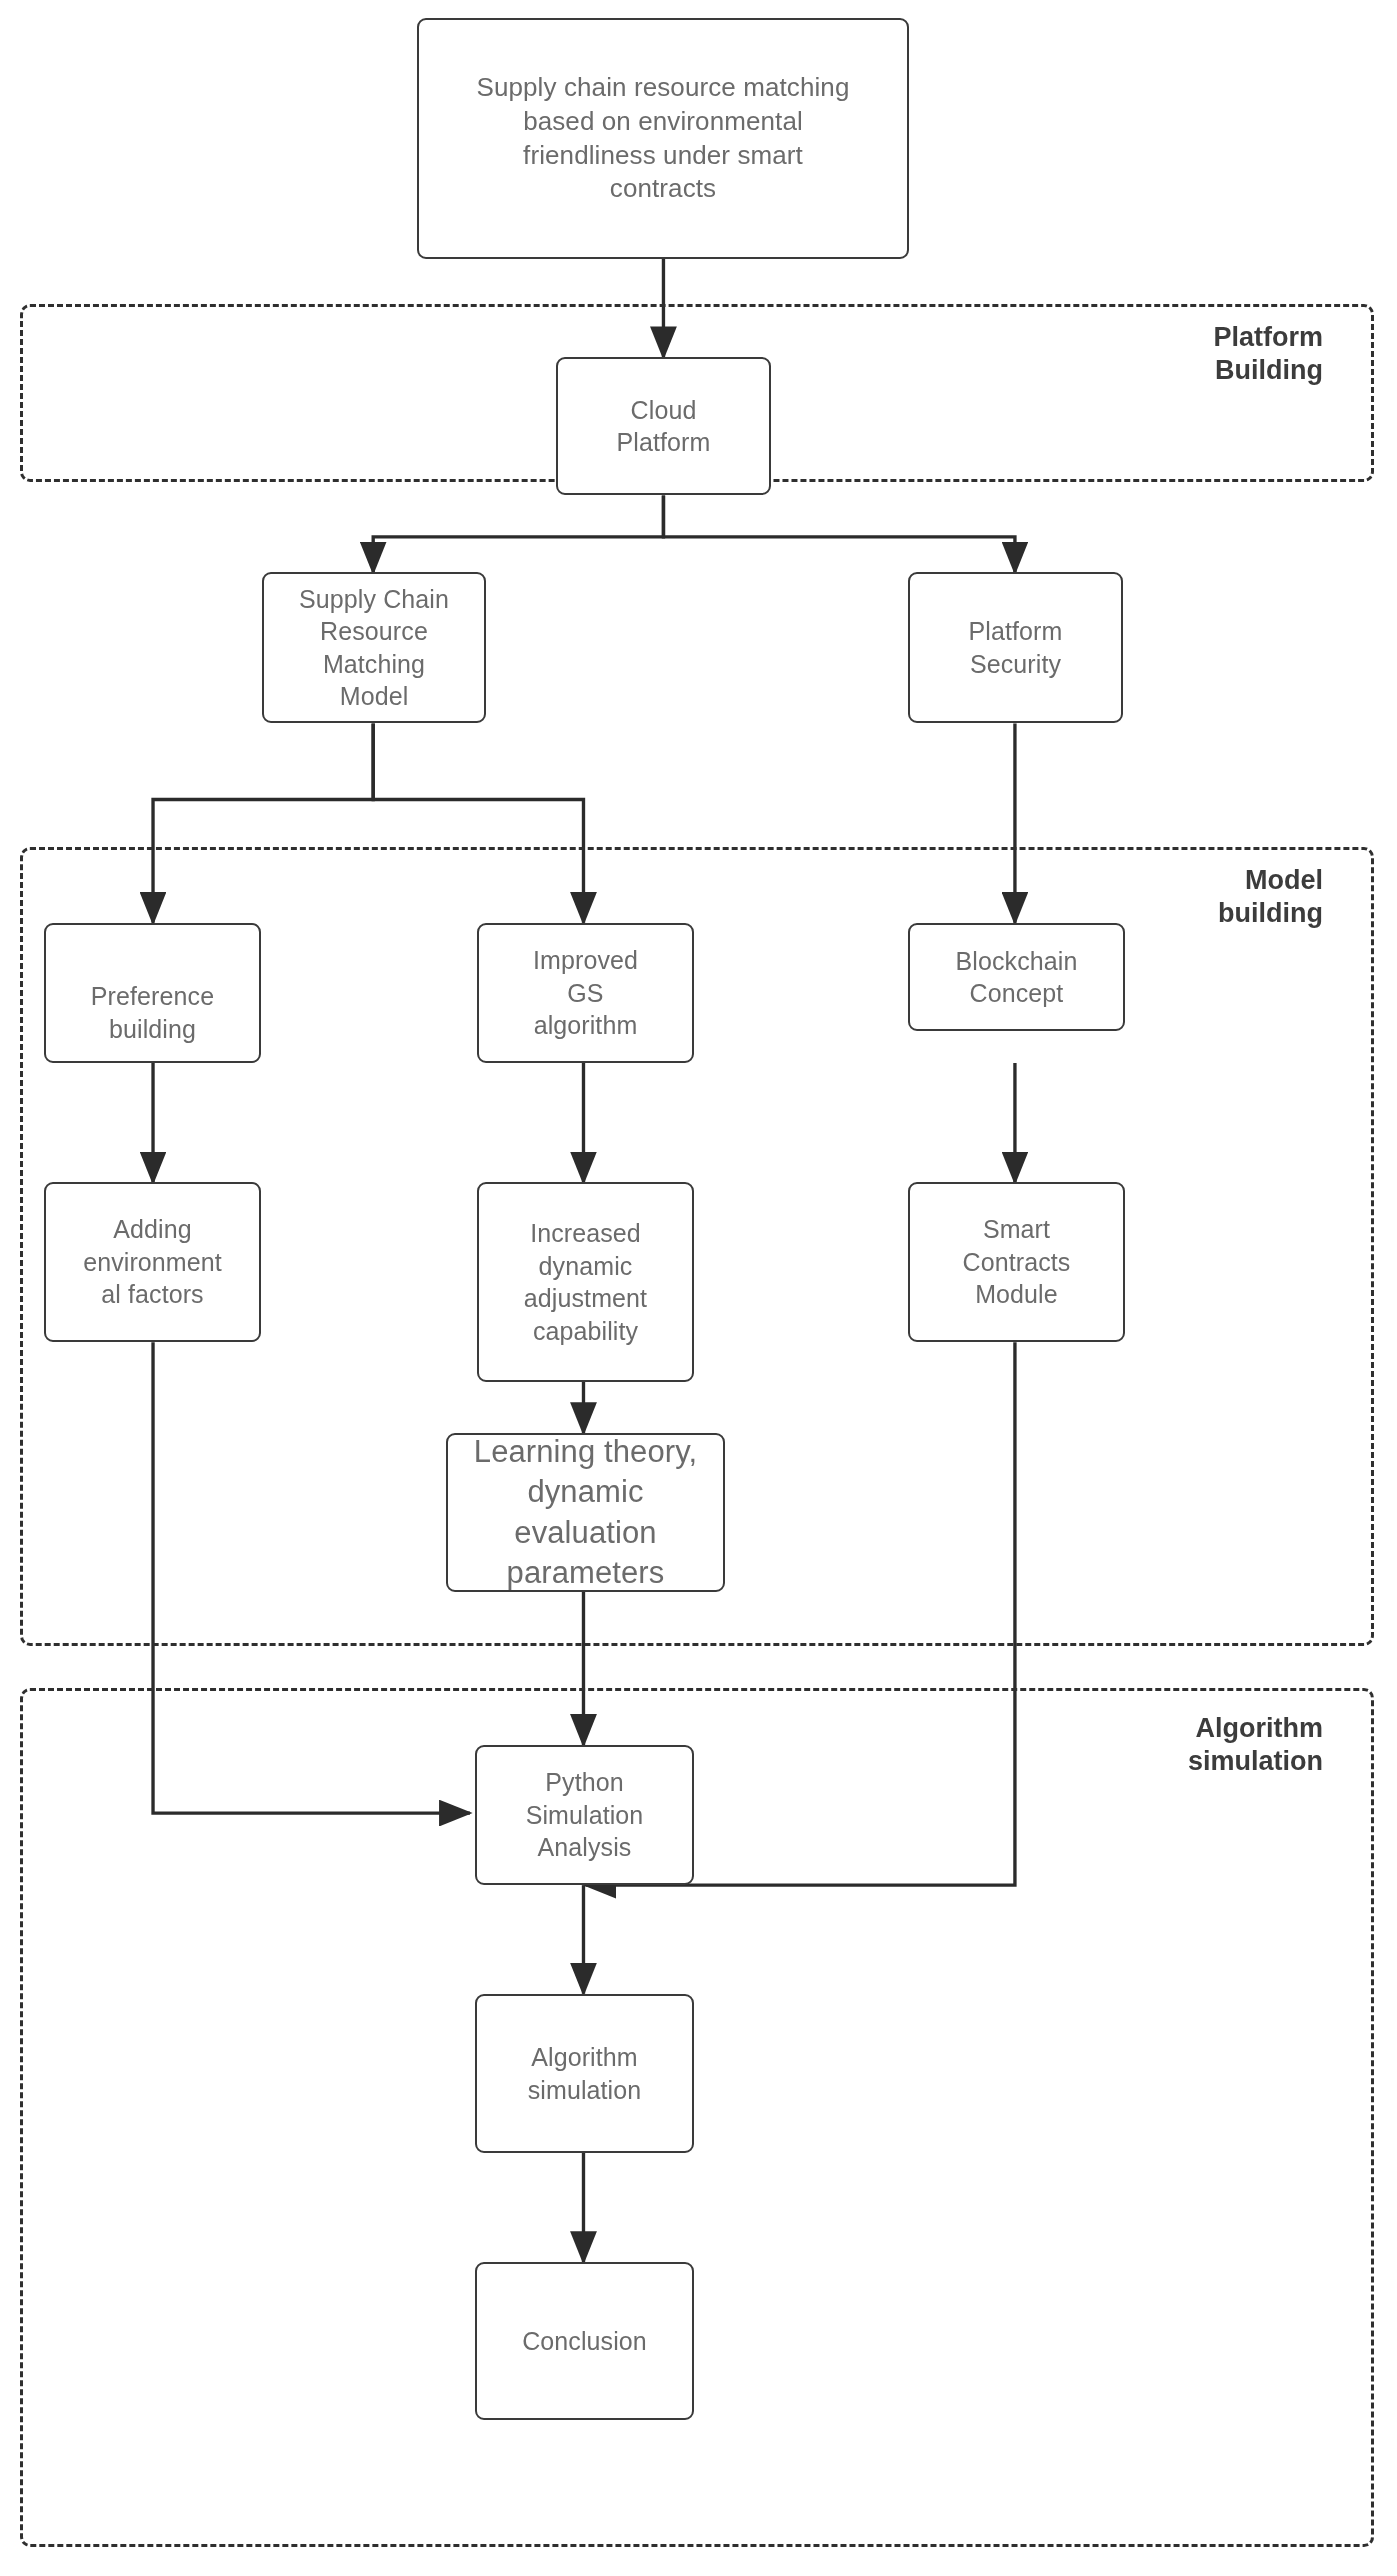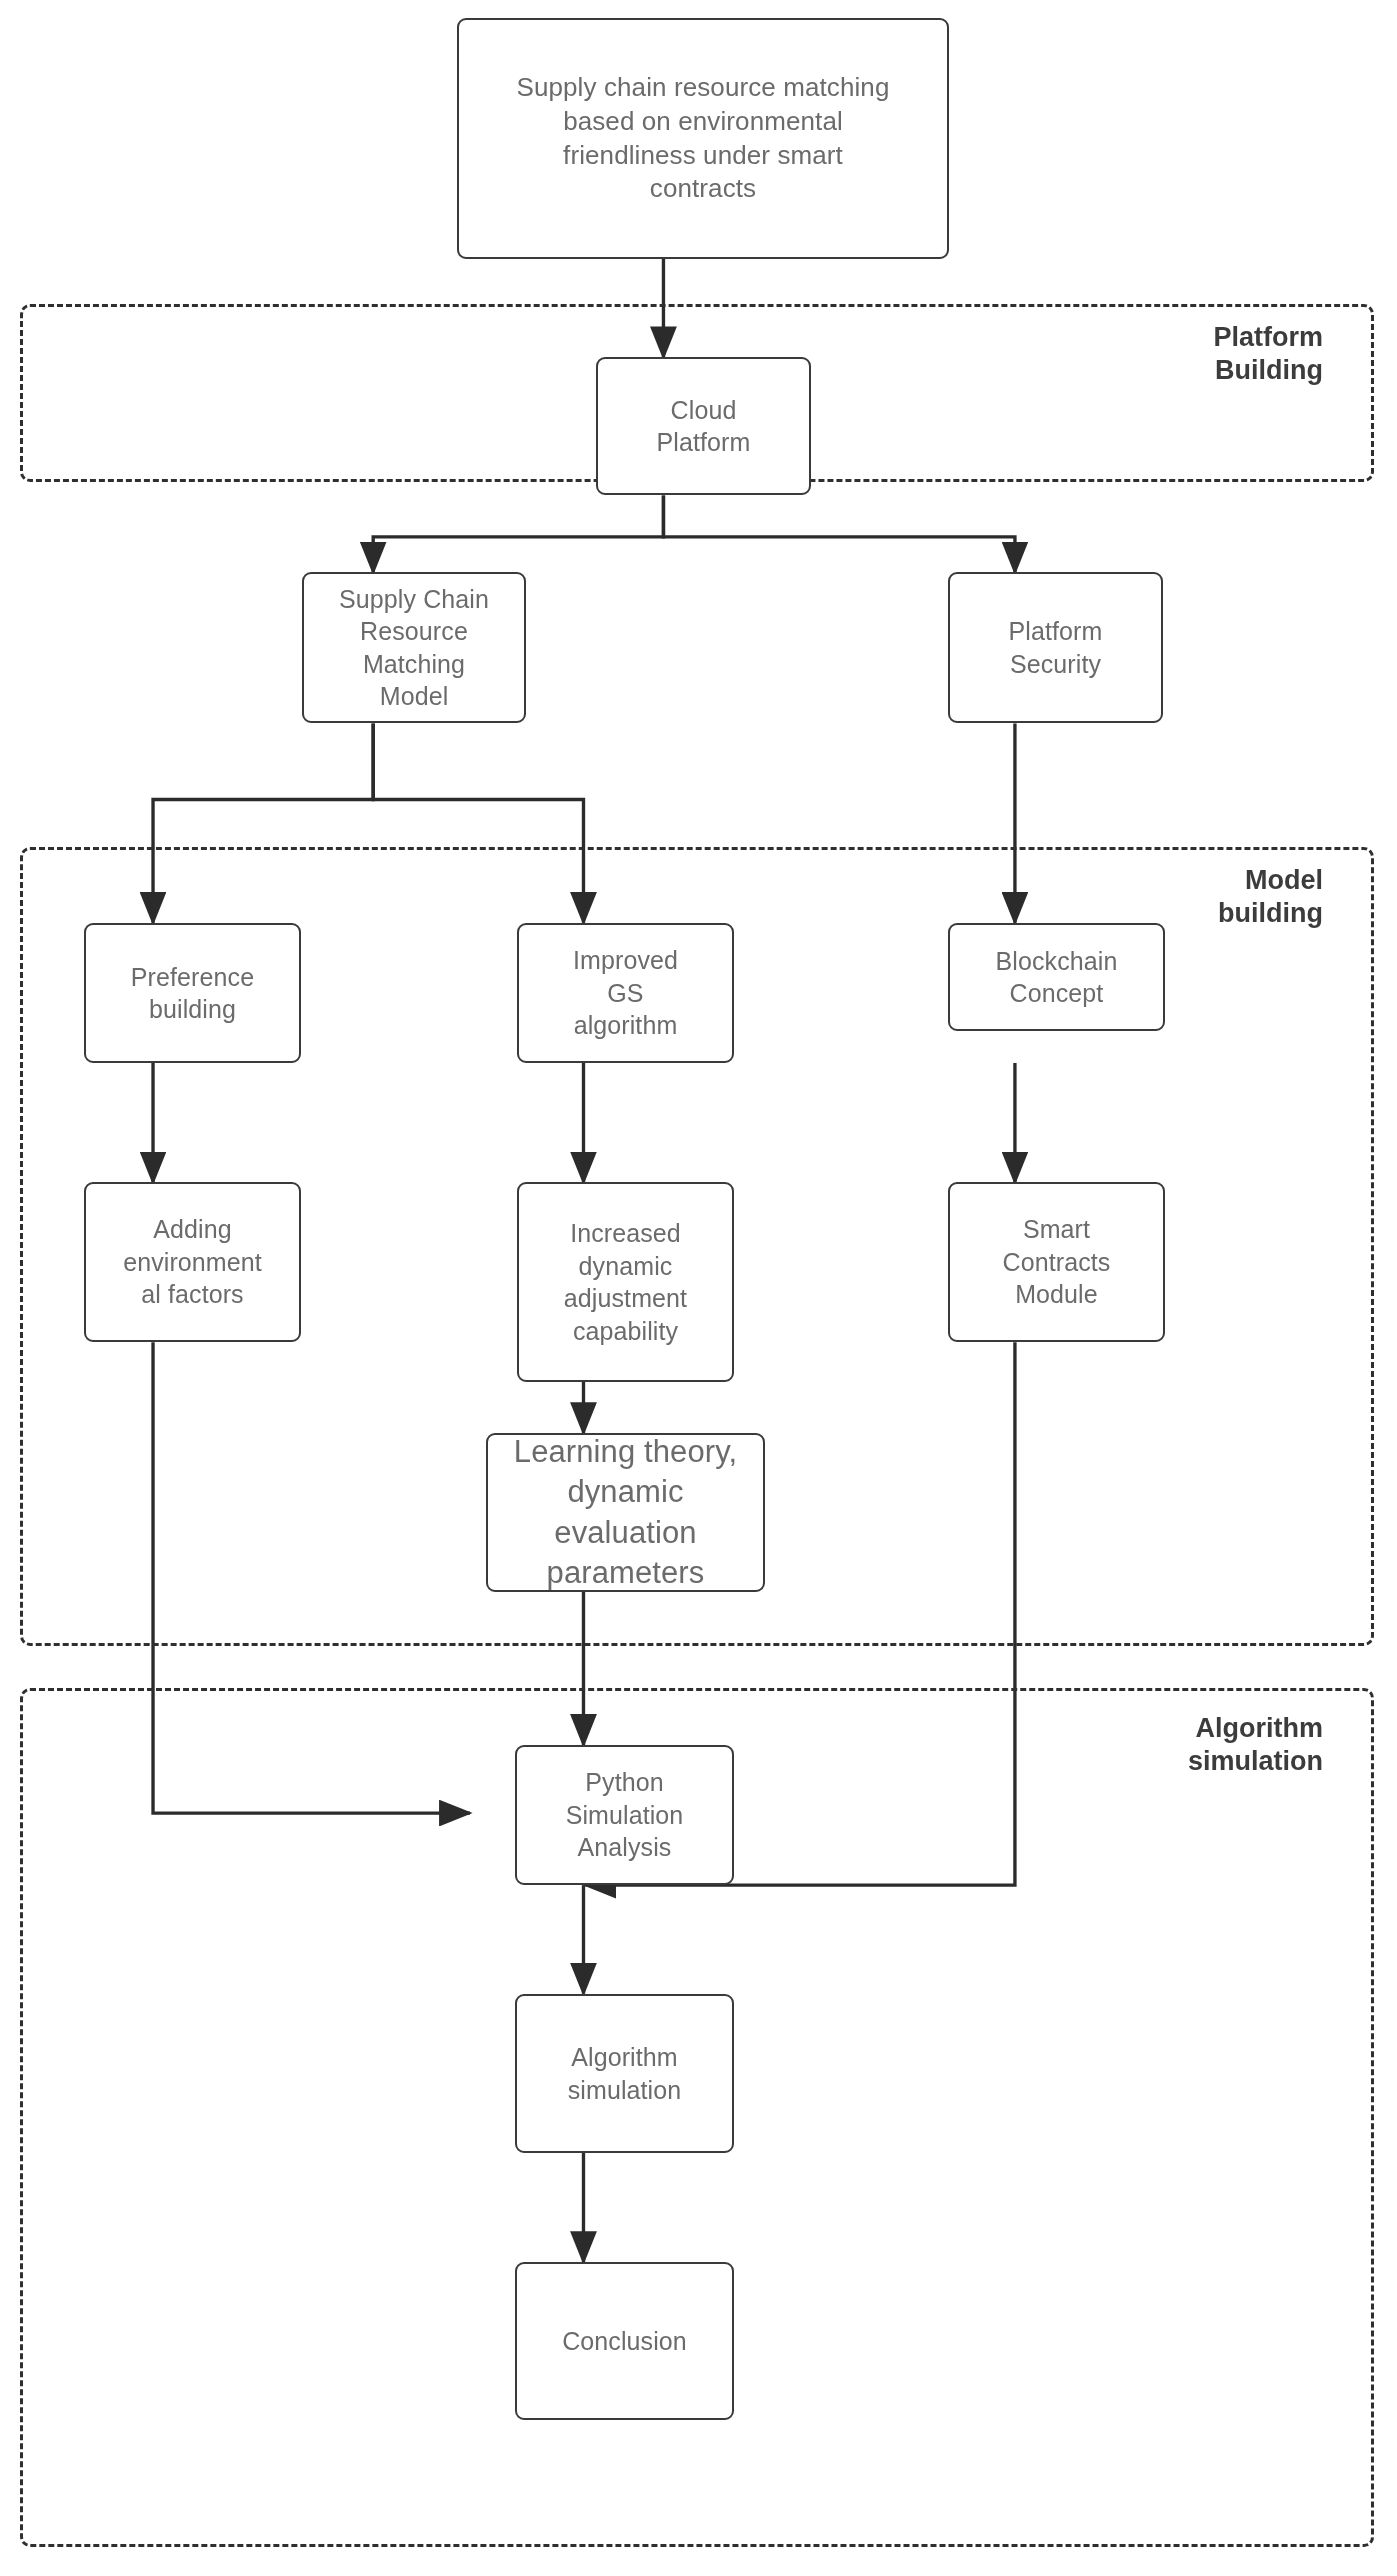--- a/index.html
+++ b/index.html
@@ -33,21 +33,20 @@
     display: flex;
     align-items: center;
     justify-content: center;
     text-align: center;
     color: #6b6b6b;
     font-size: 25px;
     line-height: 1.30;
     letter-spacing: 0.1px;
     padding: 16px 8px;
     z-index: 3;
-    margin-left: 40px;
   }
   .node .txt {
     white-space: pre-line;
     display: block;
     width: 100%;
   }
   .group-label {
     position: absolute;
     color: #3c3c3c;
     font-size: 27px;
@@ -139,21 +138,21 @@
 Resource
 Matching
 Model</span>
   </div>
 
   <div class="node" style="left:908px; top:572px; width:215px; height:151px;">
     <span class="txt">Platform
 Security</span>
   </div>
 
-  <div class="node" style="left:44px; top:923px; width:217px; height:140px;">
+  <div class="node" style="left:44px; top:923px; width:217px; height:140px;align-items:flex-end;">
     <span class="txt">Preference
 building</span>
   </div>
 
   <div class="node" style="left:477px; top:923px; width:217px; height:140px;">
     <span class="txt">Improved
 GS
 algorithm</span>
   </div>
 

